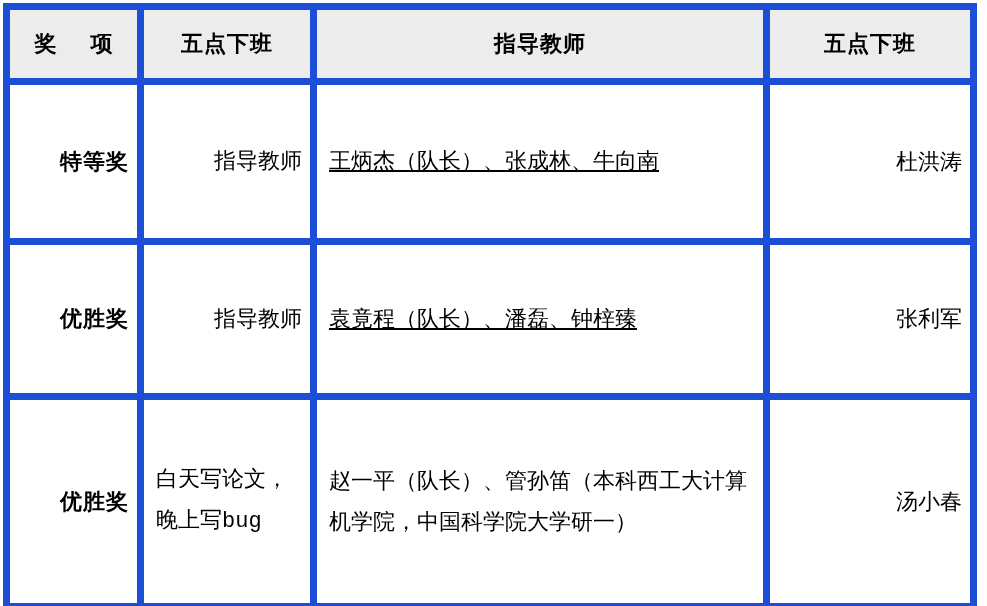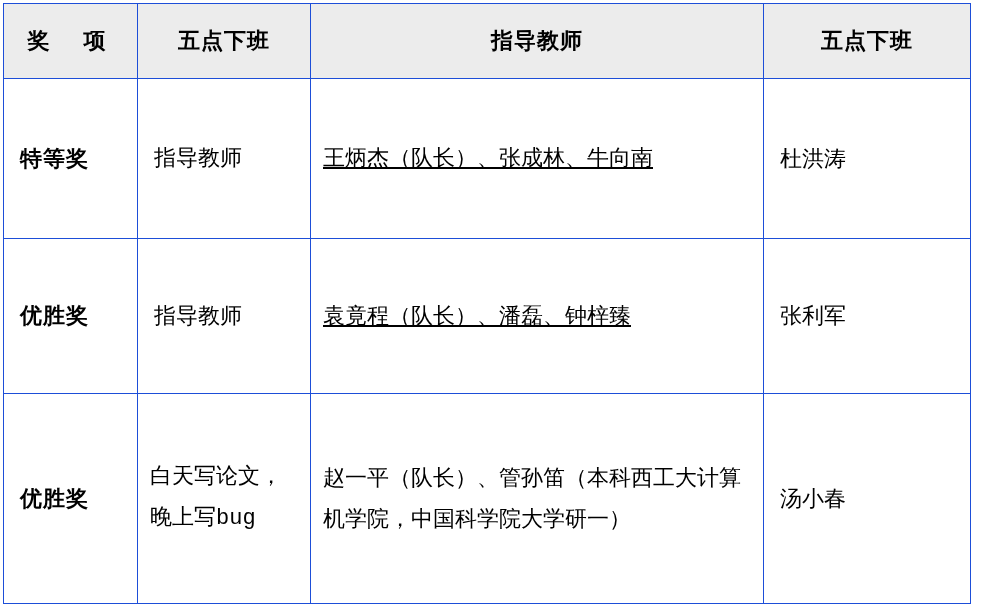--- a/index.html
+++ b/index.html
@@ -26,41 +26,41 @@
     margin: 3px 0 0 3px;
     table-layout: fixed;
   }
   table.award-table col.c1 { width: 134px; }
   table.award-table col.c2 { width: 173px; }
   table.award-table col.c3 { width: 453px; }
   table.award-table col.c4 { width: 207px; }
 
   table.award-table th,
   table.award-table td {
-    border: 1px solid #1d4ed8;
+    border: 7px solid #1d4ed8;
     vertical-align: middle;
-    padding: 4px 16px;
+    padding: 4px 8px;
     box-sizing: border-box;
   }
   thead th {
     background: #ececec;
     height: 75px;
     font-weight: bold;
     font-size: 22px;
     text-align: center;
     letter-spacing: 1px;
   }
   thead th.spaced {
     letter-spacing: 6px;
     padding-left: 14px;
   }
   tbody td {
     font-size: 22px;
     font-weight: normal;
-    text-align: left;
+    text-align: right;
   }
   tbody td.award {
     font-weight: bold;
     letter-spacing: 1px;
   }
   tbody td.members {
     text-align: left;
     line-height: 1.85;
     padding-left: 12px;
     padding-right: 10px;

